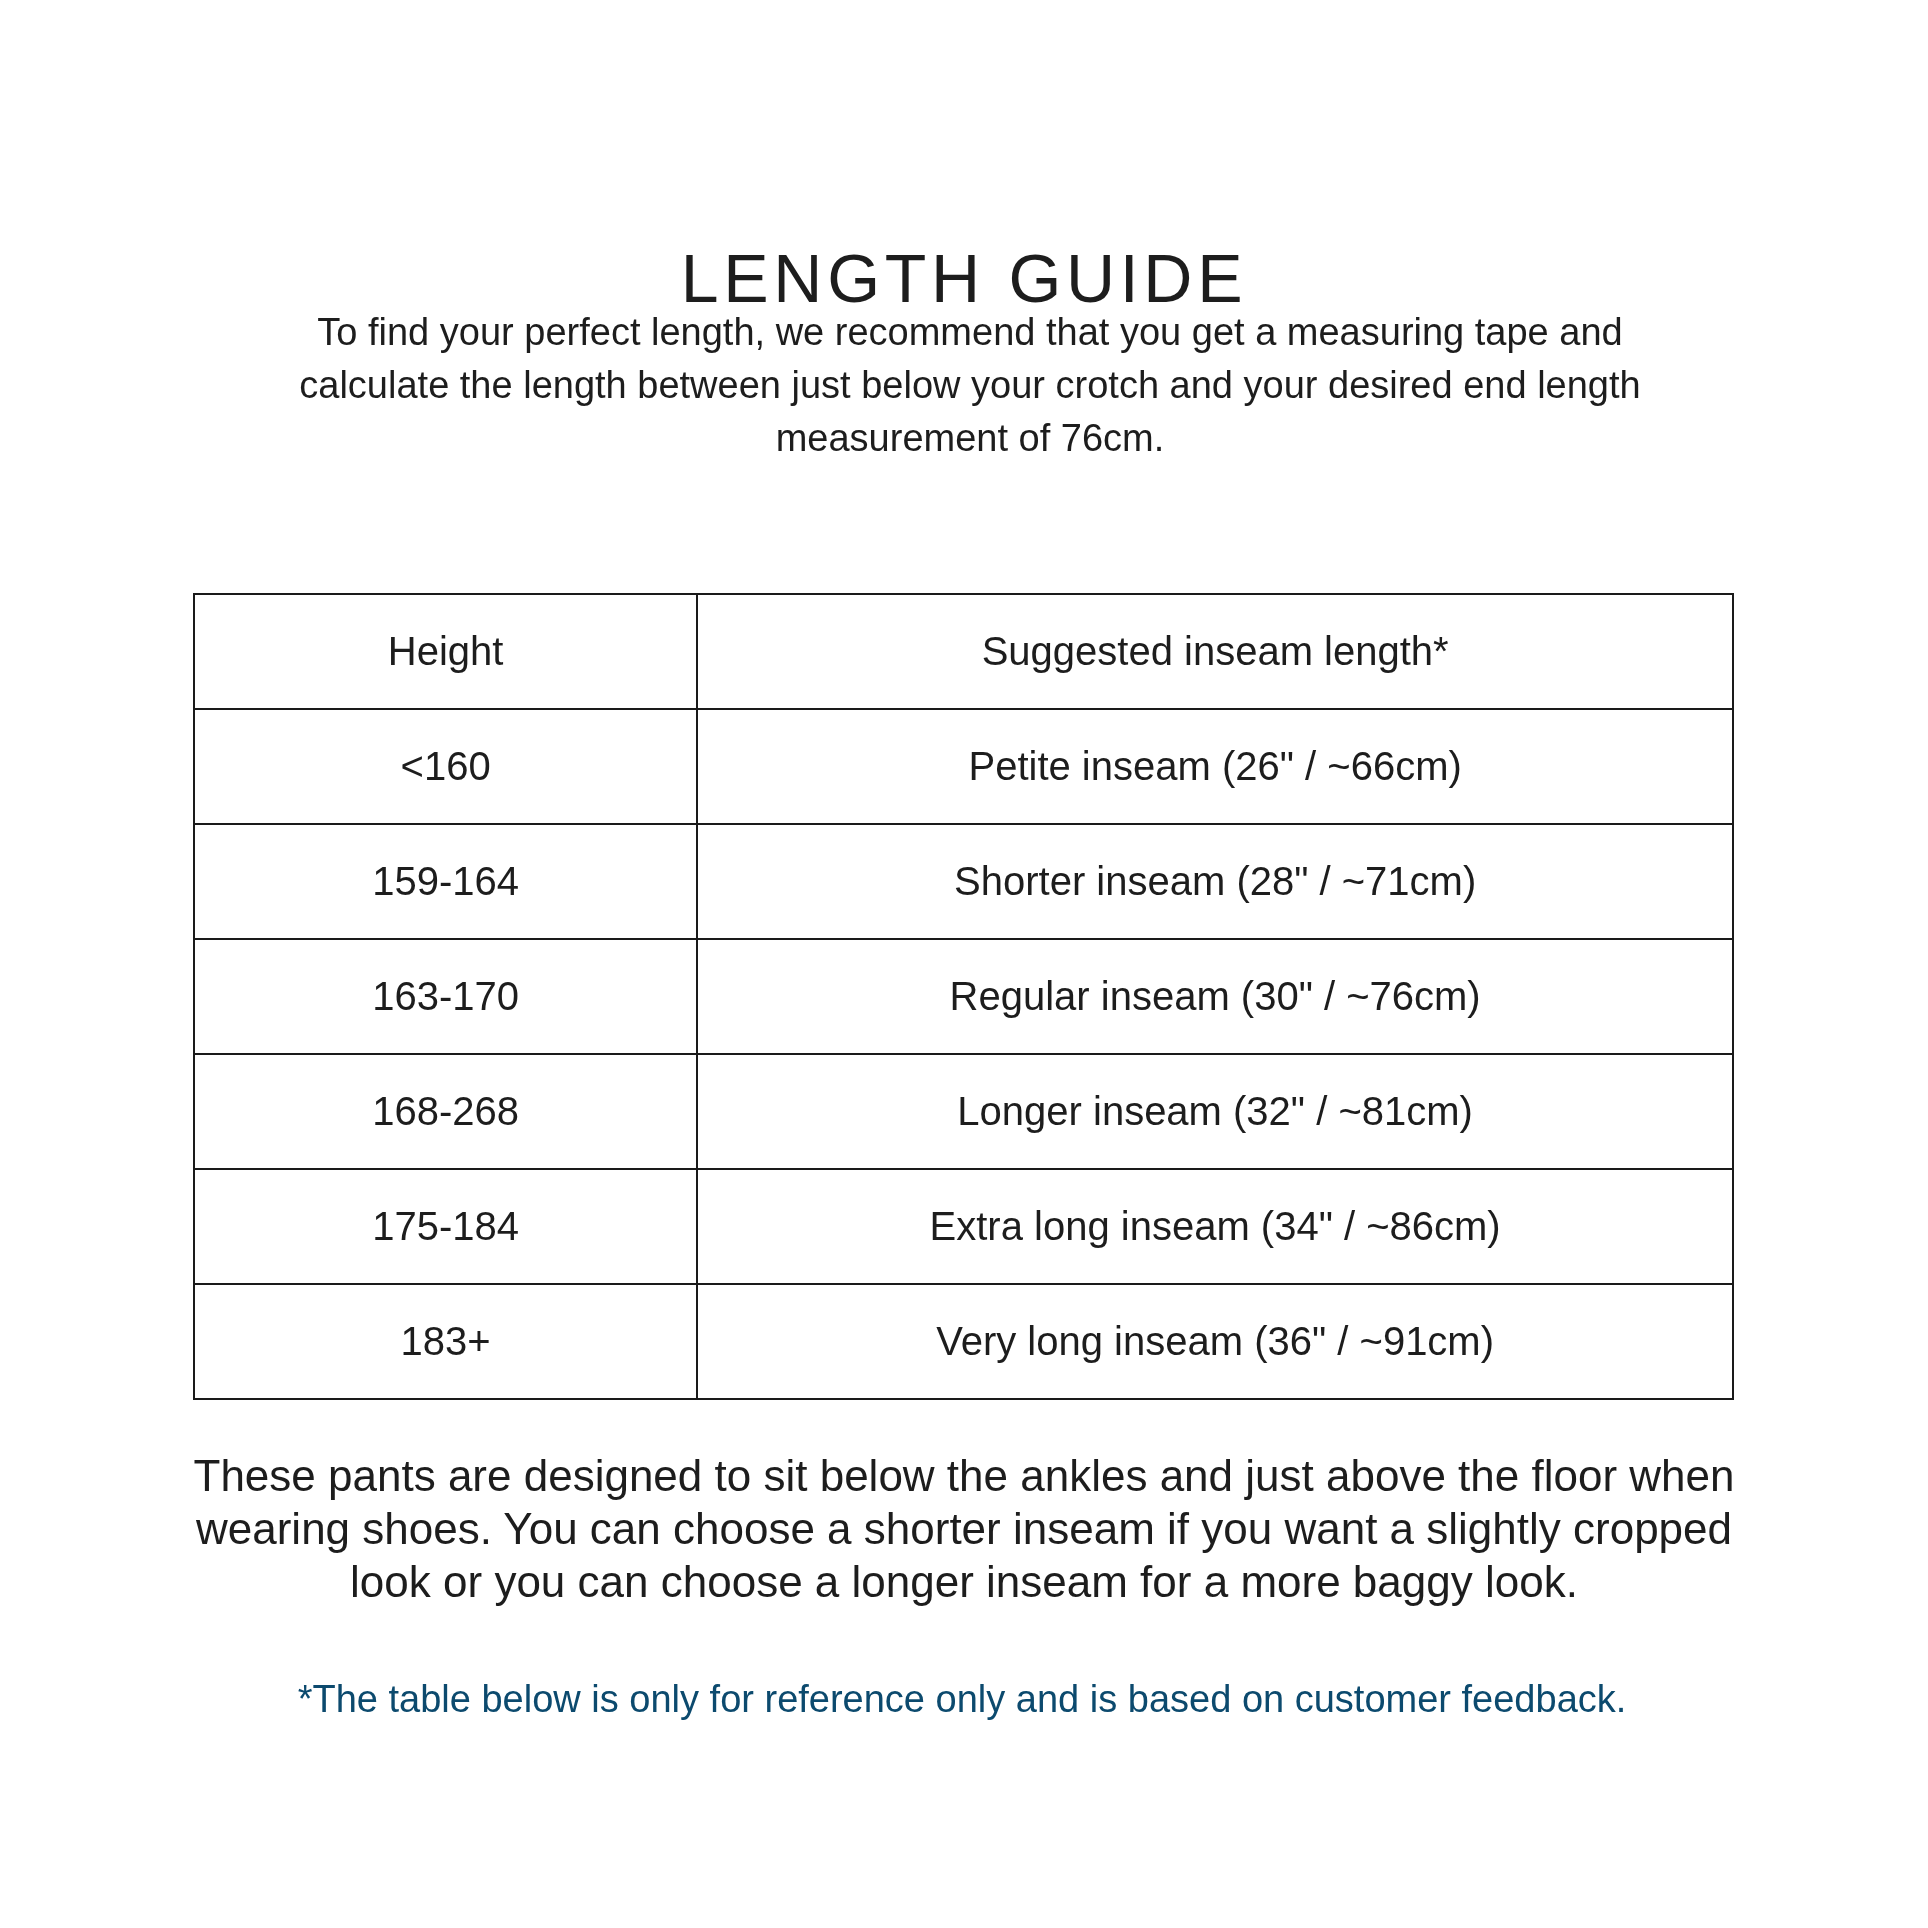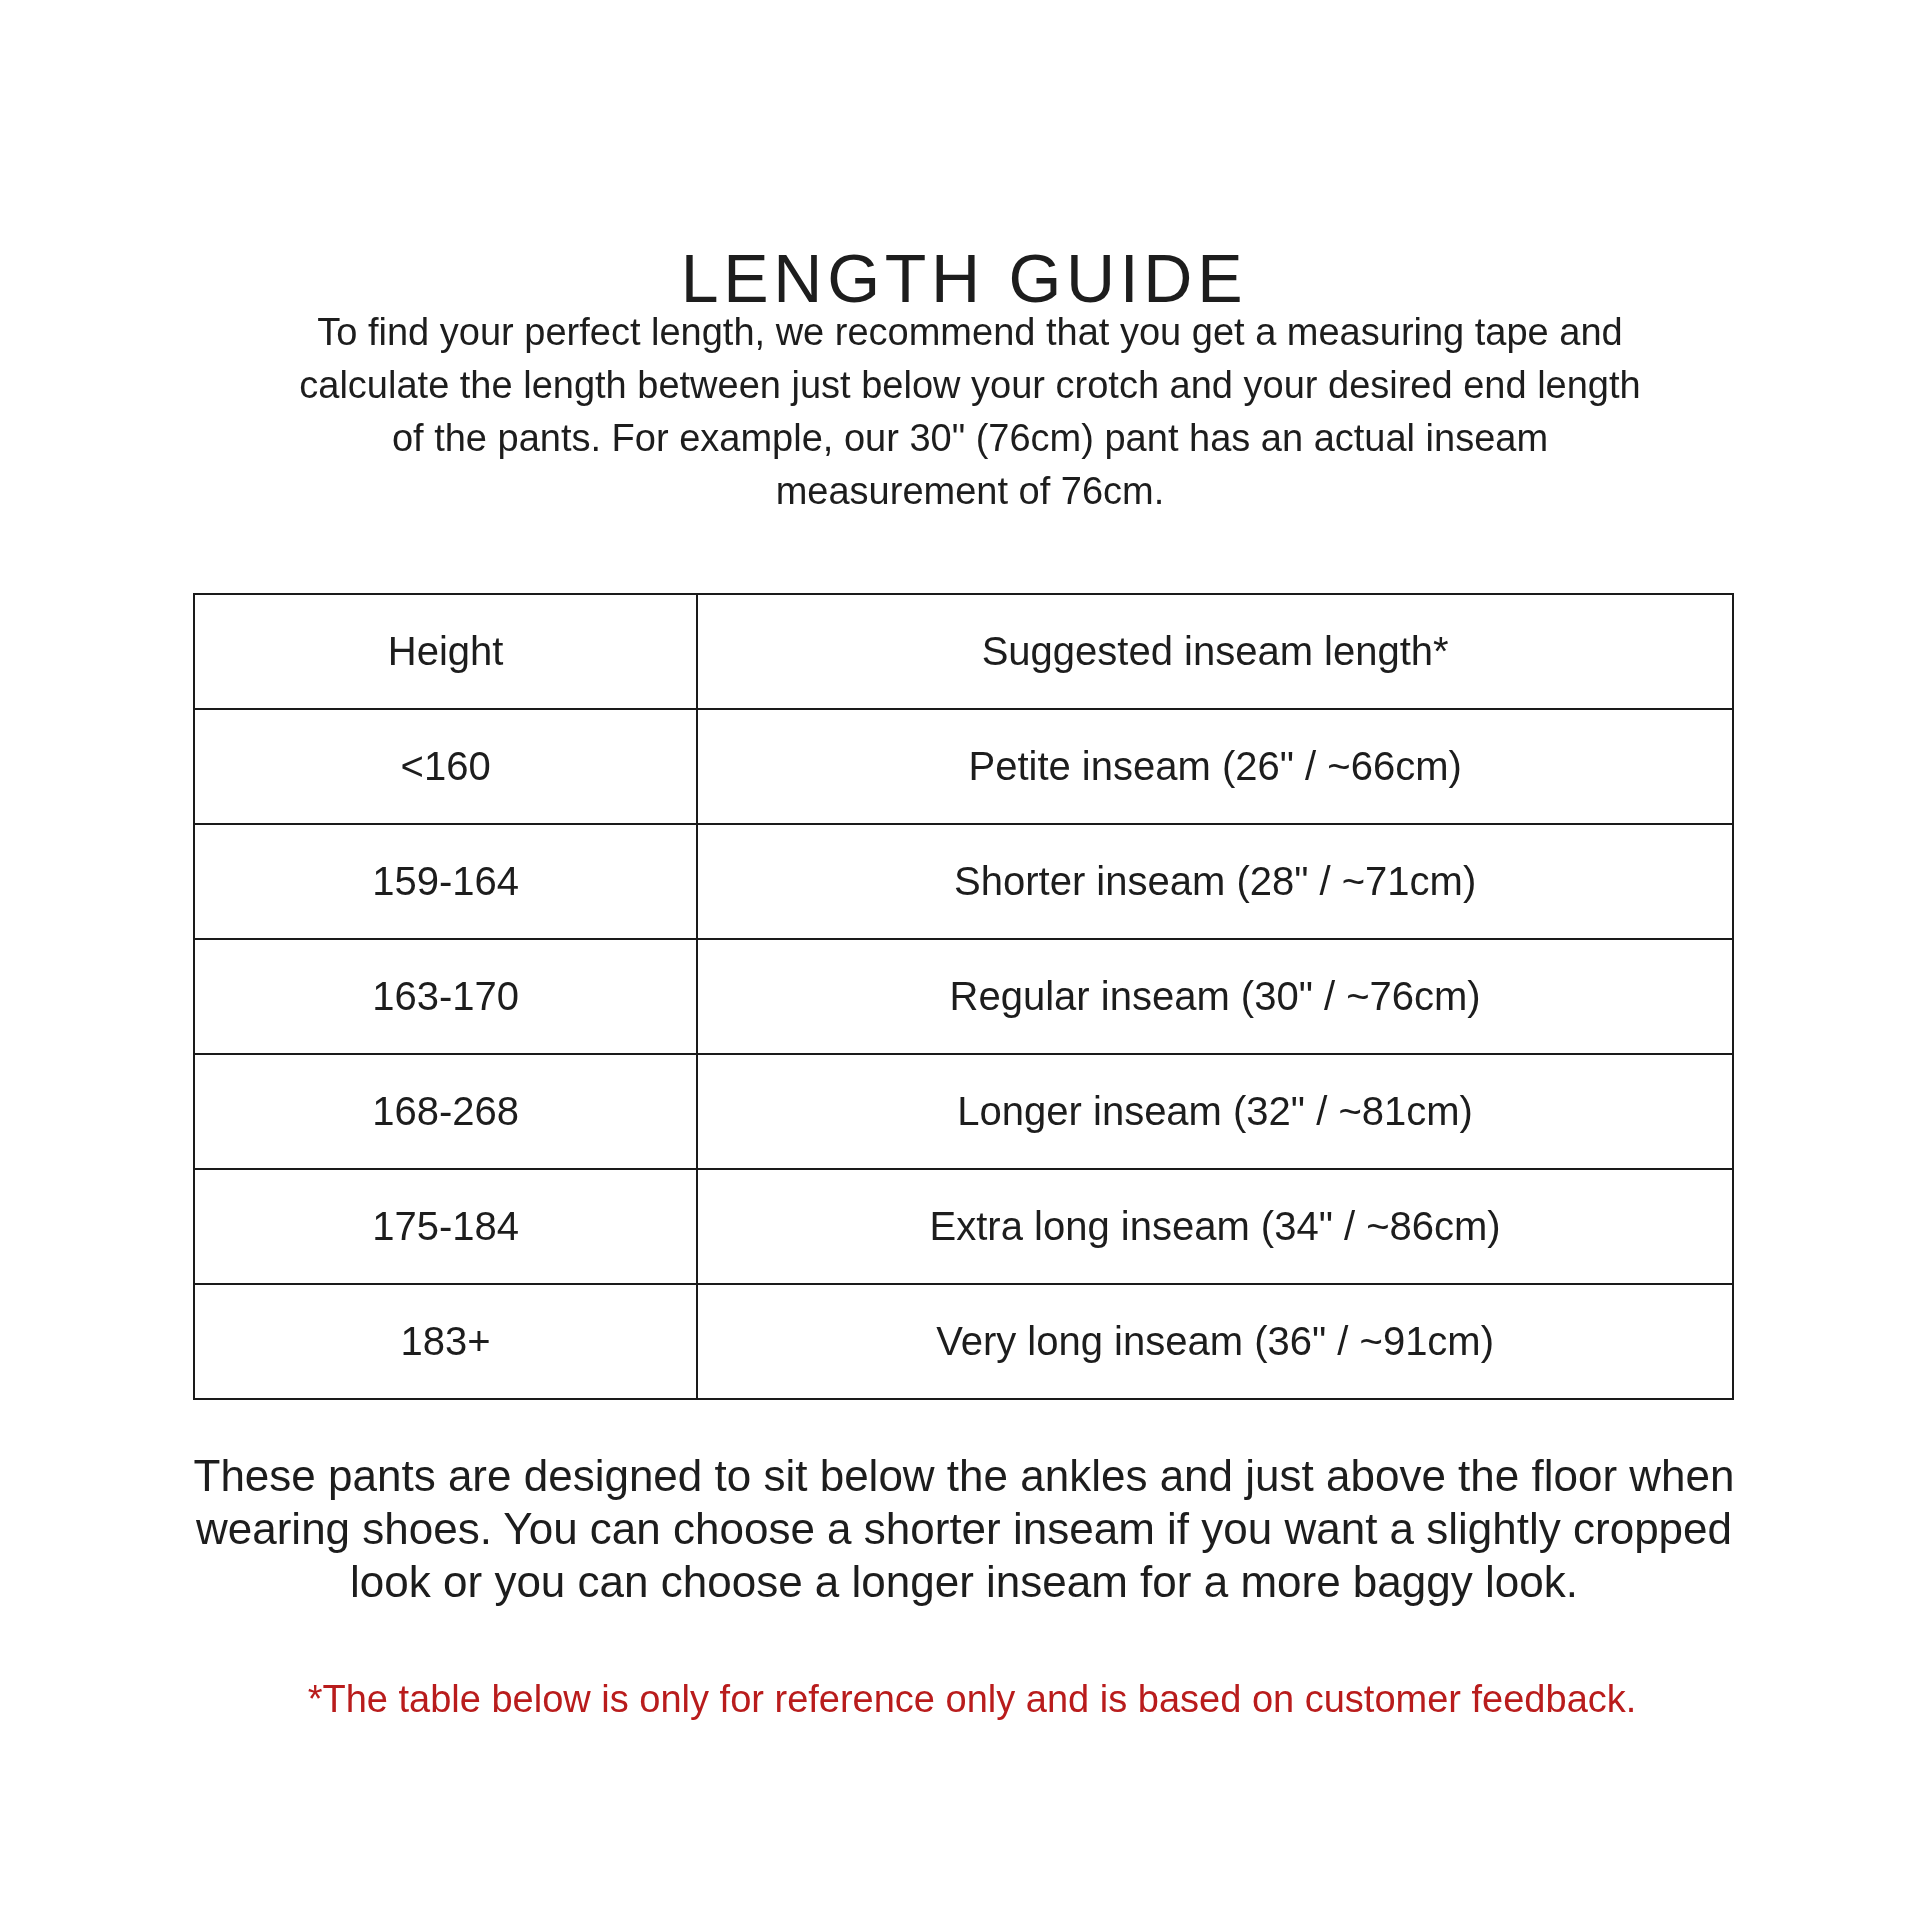--- a/index.html
+++ b/index.html
@@ -70,39 +70,38 @@
     left: 173px;
     width: 1582px;
     text-align: center;
     font-size: 44px;
     line-height: 53px;
     color: #1d1d1d;
   }
   .footnote {
     position: absolute;
     top: 1673px;
-    left: 181px;
+    left: 171px;
     width: 1582px;
     text-align: center;
     font-size: 38px;
     line-height: 53px;
-    color: #b91c1c;
+    color: #0c4a6e;
   }
 </style>
 </head>
 <body>
 
 <div class="page">
 
   <h1 class="title">LENGTH GUIDE</h1>
 
   <div class="intro">
     <div>To find your perfect length, we recommend that you get a measuring tape and</div>
     <div>calculate the length between just below your crotch and your desired end length</div>
-    <div>of the pants. For example, our 30" (76cm) pant has an actual inseam</div>
     <div>measurement of 76cm.</div>
   </div>
 
   <table class="size-table">
     <colgroup>
       <col class="col-height">
       <col class="col-inseam">
     </colgroup>
     <thead>
       <tr>

